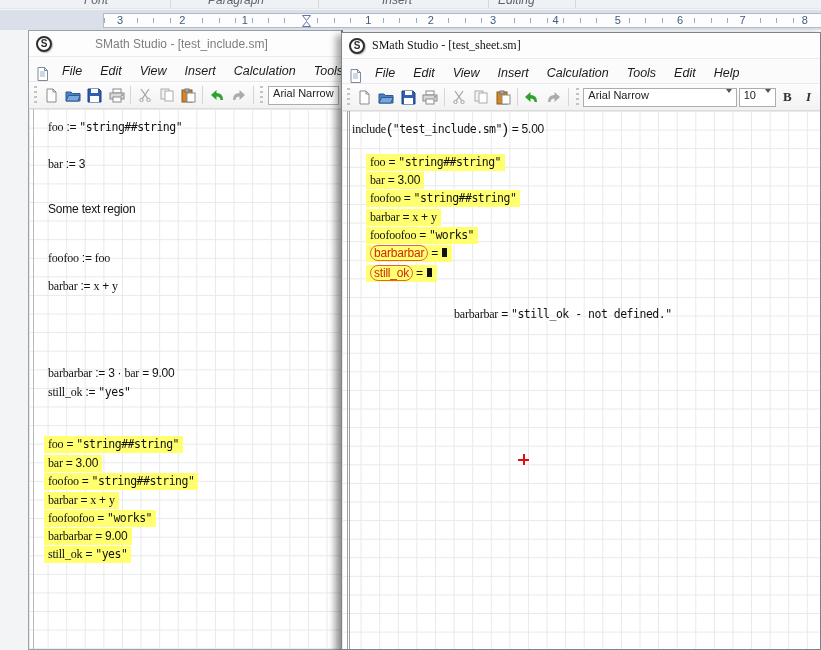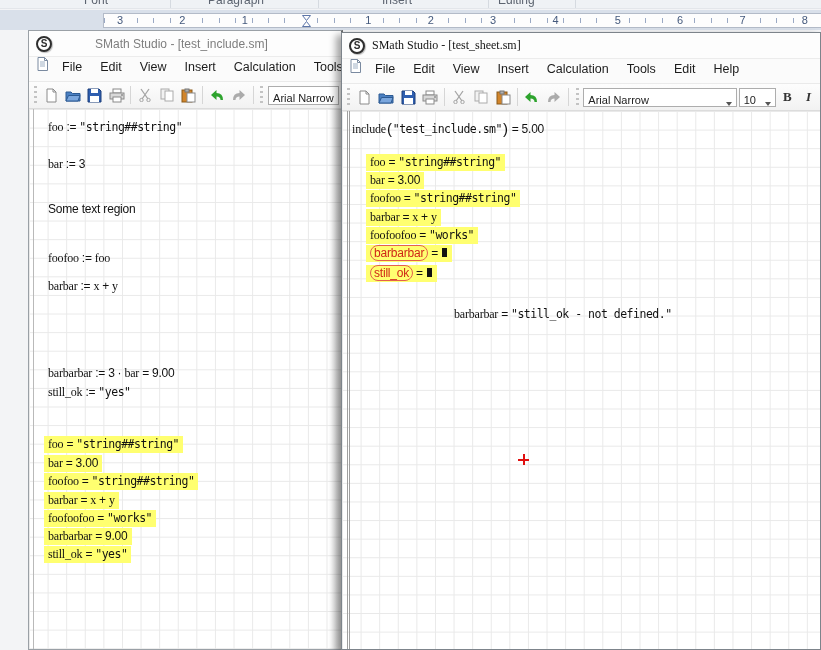--- a/index.html
+++ b/index.html
@@ -1,49 +1,49 @@
 <!DOCTYPE html>
 <html><head>
 <meta charset="utf-8">
 <style>
   * { margin:0; padding:0; box-sizing:border-box; }
   body { font-family:"Liberation Sans", sans-serif; }
   .screen { position:relative; width:821px; height:650px; background:#f3f4f6; overflow:hidden; }
 
   
-  .ribbon-strip { position:absolute; left:0; top:0; width:821px; height:9px; background:#eff2f5; overflow:hidden; border-bottom:1px solid #e3e6ea; }
+  .ribbon-strip { position:absolute; left:0; top:0; width:821px; height:9px; background:#eff2f5; overflow:hidden; border-bottom:1px solid #e3e6ea;font-style:italic; }
   .ribbon-label { position:absolute; top:-7px; font-size:12px; color:#5c6470; }
   .ribbon-sep { position:absolute; top:0; width:1px; height:9px; background:#d5dae0; }
   .ruler-strip { position:absolute; left:0; top:10px; width:821px; height:20px; background:#d9e0ea; }
   .ruler-band { position:absolute; left:103px; top:3px; right:0; height:15px; background:#fdfdfd; border:1px solid #b3bbc8; border-right:none;
     display:flex; align-items:center; justify-content:space-between; padding:0 10px;
     background-image:repeating-linear-gradient(to right, #9aa9c4 0 1px, transparent 1px 16.4px);
     background-size:100% 5px; background-position:0 center; background-repeat:no-repeat; }
   .ruler-num { font-size:11px; color:#44597c; background:#fdfdfd; padding:0 3px; line-height:13px; }
   .ruler-marker { display:flex; flex-direction:column; background:#fdfdfd; padding:0 1px; }
 
   
   .win { position:absolute; background:#fff; border:1px solid #9aa0a6; display:flex; flex-direction:column; }
   .win-left  { left:28px; top:30px; width:315px; height:620px; border-right:2px solid #6f6f6f; }
   .win-right { left:341px; top:32px; width:480px; height:618px; border-color:#7d848b; box-shadow:-5px 3px 7px rgba(0,0,0,.35); }
   .titlebar { height:26px; background:#fdfdfd; display:flex; align-items:center; padding-left:7px; gap:7px; border-bottom:1px solid #ececec; flex:none; }
   .slogo { width:16px; height:16px; border-radius:50%; border:2px solid #2e2e2e; color:#2e2e2e; font-weight:bold; font-size:10px;
     display:flex; align-items:center; justify-content:center; box-shadow:1px 1px 1px rgba(0,0,0,.25); background:#fff; }
   .title-text { font-size:12px; }
   .win-left  .title-text { color:#7e7e7e;margin-left:36px; }
   .win-right .title-text { color:#141414;font-family:Liberation Serif, serif; }
-  .menubar { height:25px; background:#fbfbfb; display:flex; align-items:flex-start; padding-left:5px; border-bottom:1px solid #eaeaea; flex:none; }
+  .menubar { height:25px; background:#fbfbfb; display:flex; align-items:flex-end; padding-left:5px; border-bottom:1px solid #eaeaea; flex:none;font-style:italic; }
   .menu-item { font-size:12.5px; color:#1c1c1c; padding:3px 9px; cursor:default; }
   .menu-docicon { margin:0 4px 0 2px; display:flex; }
   .toolbar { height:27px; background:linear-gradient(#fdfdfd,#f2f2f2); display:flex; align-items:center; gap:2px; padding:0 2px; border-bottom:1px solid #dcdcdc; flex:none; overflow:hidden; }
   .grip { width:5px; height:18px; margin:0 2px;
     background-image:repeating-linear-gradient(to bottom, #c3c3c3 0 2px, transparent 2px 5px); background-size:3px 100%; background-repeat:no-repeat; background-position:center; }
   .tbtn { width:22px; height:21px; display:flex; align-items:center; justify-content:center; border-radius:2px; }
   .tsep { width:1px; height:18px; background:#d6d6d6; margin:0 2px; }
-  .combo { height:19px; border:1px solid #adadad; background:#fff; display:flex; align-items:flex-end; font-size:11px; color:#222; padding:0 4px; gap:4px; }
+  .combo { height:19px; border:1px solid #adadad; background:#fff; display:flex; align-items:flex-start; font-size:11px; color:#222; padding:0 4px; gap:4px; }
   .combo-font { width:168px; justify-content:space-between; }
   .win-left .combo-font { width:78px; }
   .combo-size { width:40px; justify-content:space-between; }
   .dd-arrow { width:0; height:0; border-left:3.5px solid transparent; border-right:3.5px solid transparent; border-top:4px solid #555; }
   .fmt-btn { width:21px; height:20px; display:flex; align-items:center; justify-content:center; font-size:13px; color:#333; border-radius:2px; }
   .fmt-b { font-weight:bold; font-family:"Liberation Serif", serif; }
   .fmt-i { font-style:italic; font-weight:bold; font-family:"Liberation Serif", serif; }
 
   
   .canvas { position:relative; flex:1; background:#fff; overflow:hidden;

